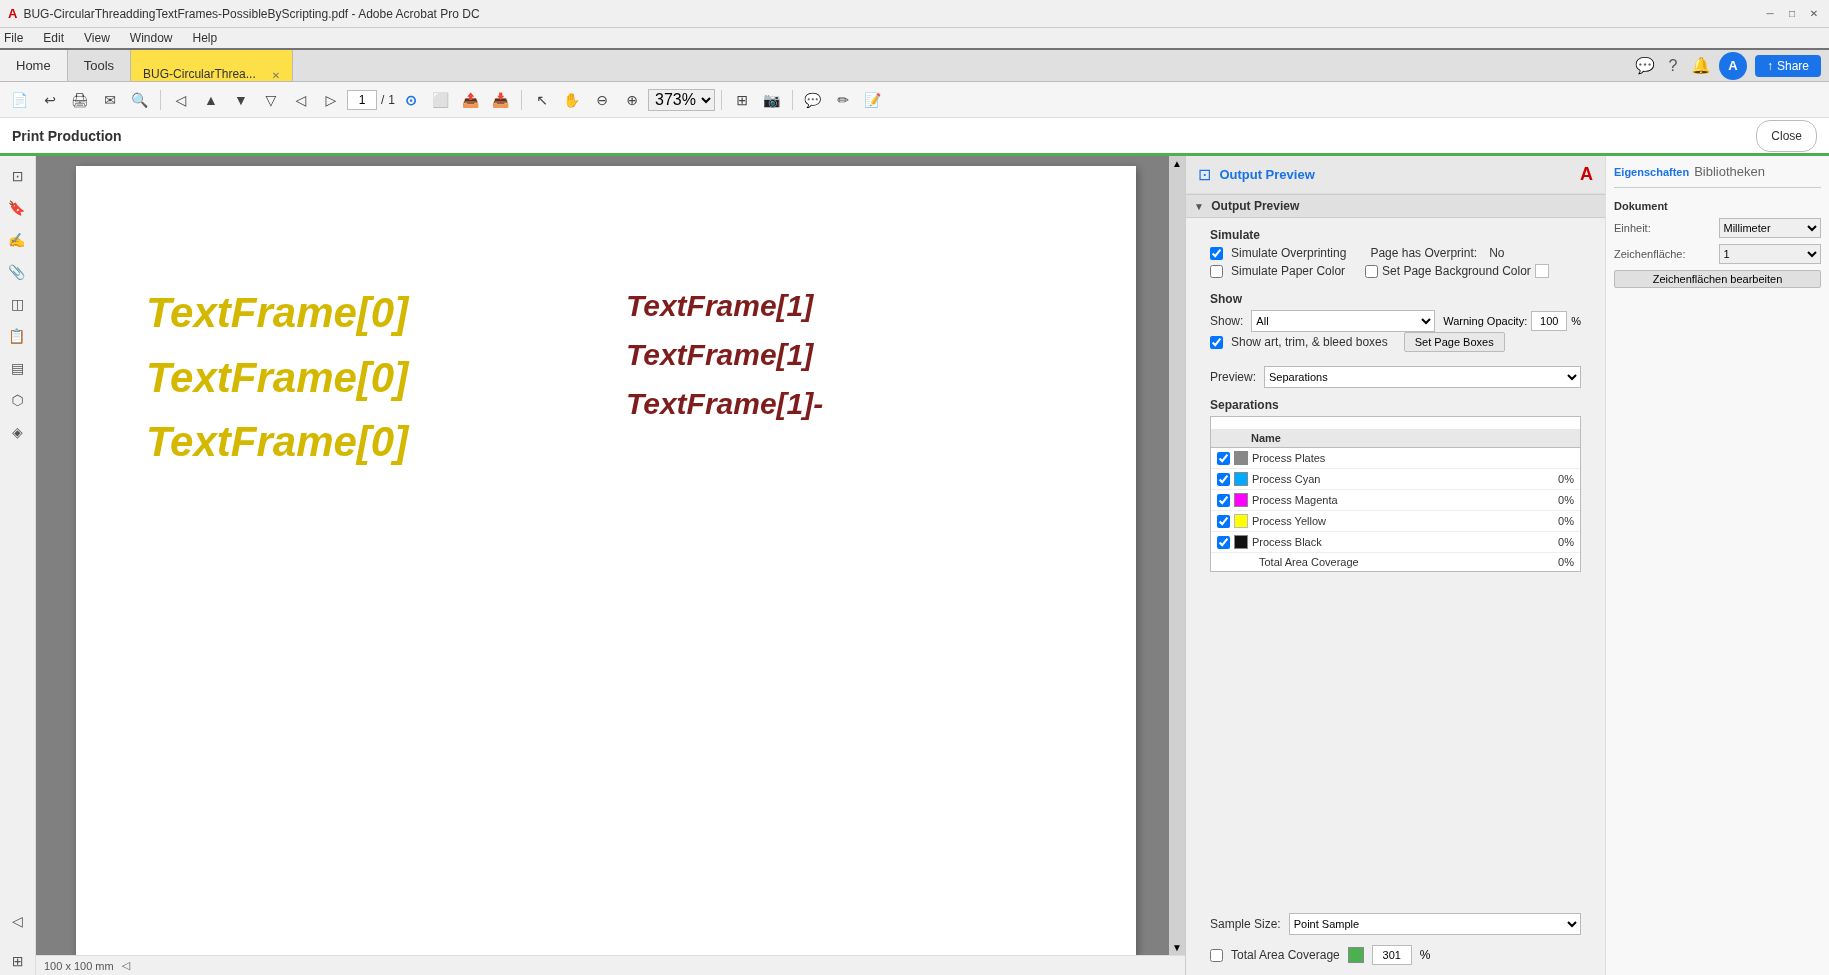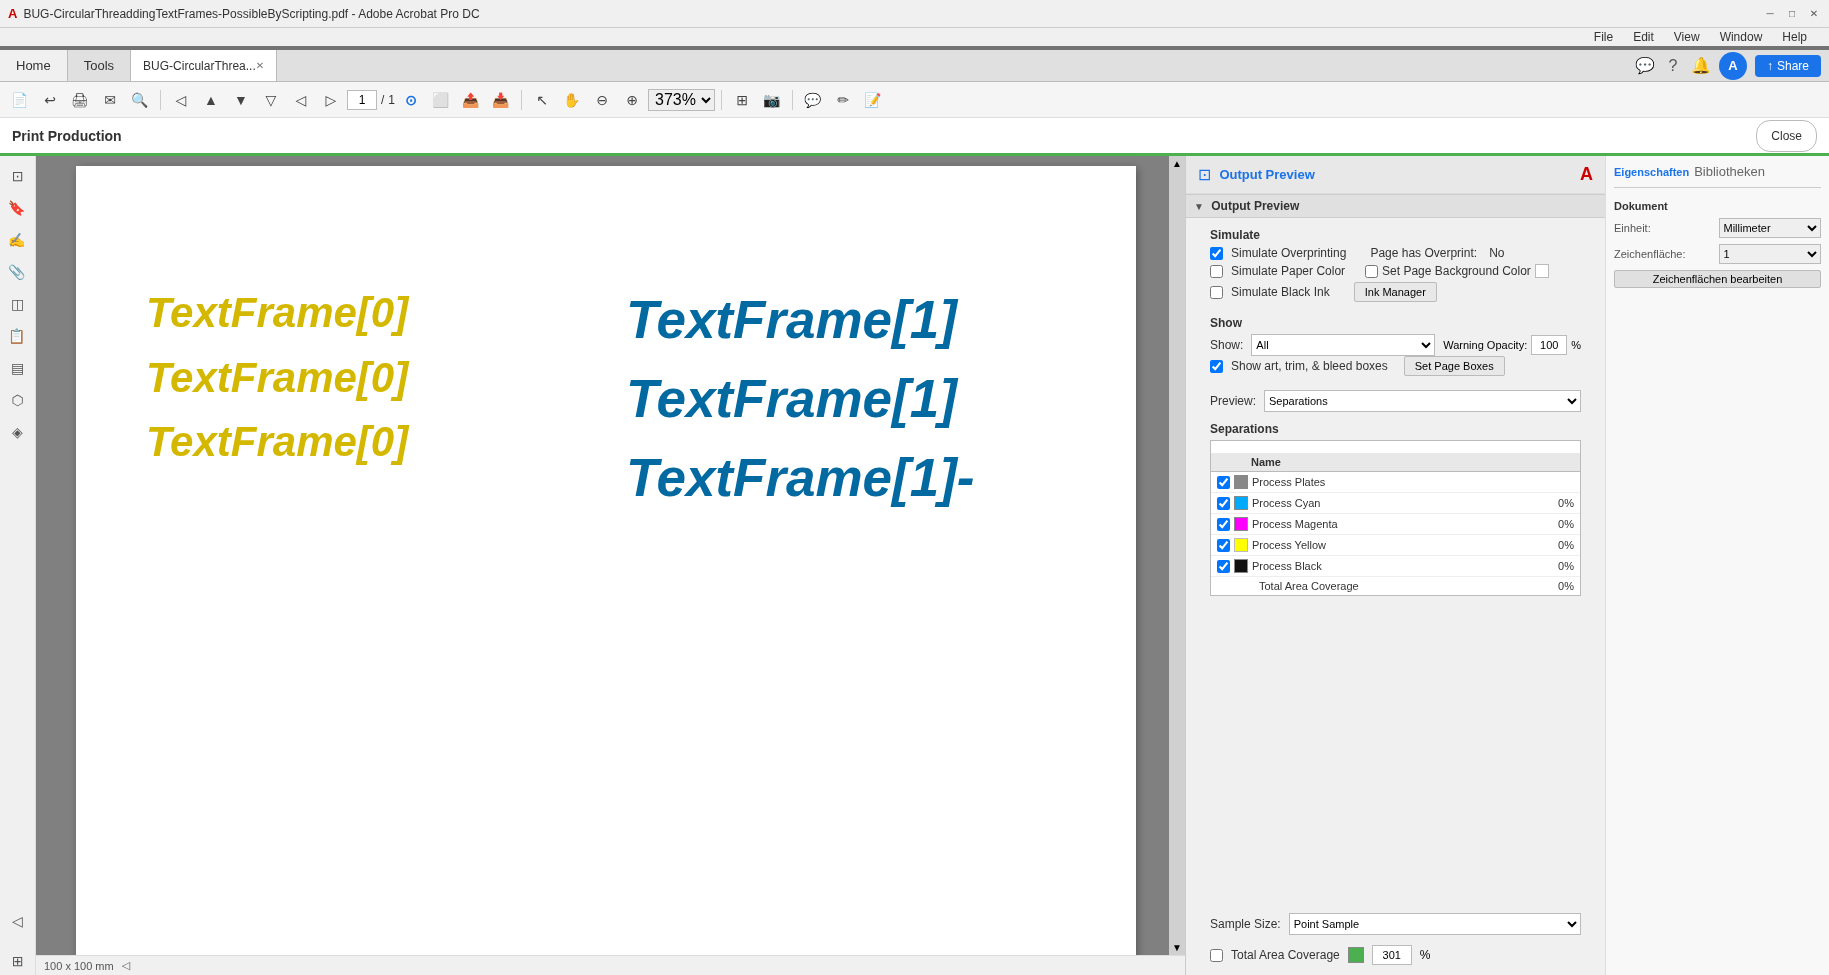--- a/index.html
+++ b/index.html
@@ -18,24 +18,23 @@
     .title-bar-left { display: flex; align-items: center; gap: 6px; font-size: 12px; color: #333; }
     .title-bar-right { display: flex; gap: 8px; }
     .win-btn { width: 14px; height: 14px; display: flex; align-items: center; justify-content: center; font-size: 10px; cursor: pointer; color: #555; }
 
     
     .menu-bar {
       background: #f0f0f0;
       height: 22px;
       display: flex;
       align-items: center;
-      padding: 0 18px;
-      border-bottom: 4px solid #737373;
+      padding: 0 0;
+      border-bottom: 2px solid #737373;
       gap: 12px;
-      justify-content: flex-end;
     }
     .menu-item { font-size: 12px; color: #333; cursor: pointer; padding: 2px 4px; }
 
     
     .tab-bar {
       background: #e0e0e0;
       height: 32px;
       display: flex;
       align-items: stretch;
       border-bottom: 1px solid #bbb;
@@ -54,29 +53,29 @@
       background: #e0e0e0;
       padding: 0 16px;
       display: flex;
       align-items: center;
       font-size: 13px;
       color: #333;
       cursor: pointer;
       border-right: 1px solid #bbb;
     }
     .tab-doc {
-      background: #ffffff;
+      background: #fde047;
       padding: 0 12px;
       display: flex;
-      align-items: center;
+      align-items: flex-end;
       font-size: 12px;
       color: #333;
       cursor: pointer;
       border-right: 1px solid #bbb;
-      gap: 0;
+      gap: 16px;
     }
     .tab-close { font-size: 10px; color: #777; cursor: pointer; }
     .tab-spacer { flex: 1; }
     .tab-actions { display: flex; align-items: center; gap: 8px; padding: 0 8px; }
     .tab-action-icon { width: 20px; height: 20px; display: flex; align-items: center; justify-content: center; cursor: pointer; color: #555; font-size: 16px; }
     .share-btn {
       background: #1a73e8;
       color: white;
       border: none;
       border-radius: 4px;
@@ -217,22 +216,22 @@
     }
     .text-frame-1 {
       position: absolute;
       left: 550px;
       top: 120px;
       display: flex;
       flex-direction: column;
       gap: 10px;
     }
     .tf-cyan {
-      color: #0369a1;
-      font-size: 53px;
+      color: #7f1d1d;
+      font-size: 30px;
       font-weight: bold;
       font-style: italic;
       line-height: 1.3;
     }
 
     
     .page-indicator {
       position: absolute;
       bottom: 0;
       left: 0;
@@ -630,25 +629,20 @@
         <div class="op-row">
           <input type="checkbox" class="op-checkbox" style="">
           <span class="op-text">Simulate Paper Color</span>
           <span style="margin-left:12px;display:flex;align-items:center;gap:4px;">
             <input type="checkbox" class="op-checkbox" style="">
             <span class="op-text">Set Page Background Color</span>
             <span style="width:14px;height:14px;border:1px solid #bbb;background:white;display:inline-block;"></span>
           </span>
         </div>
 
-        <div class="op-row">
-          <input type="checkbox" class="op-checkbox" style="">
-          <span class="op-text">Simulate Black Ink</span>
-          <button class="op-btn" style="margin-left:16px;">Ink Manager</button>
-        </div>
       </div>
 
       <div>
         <div class="op-section-title">Show</div>
 
         <div class="show-row">
           <span class="op-label">Show:</span>
           <select class="show-select">
             <option>All</option>
           </select>

